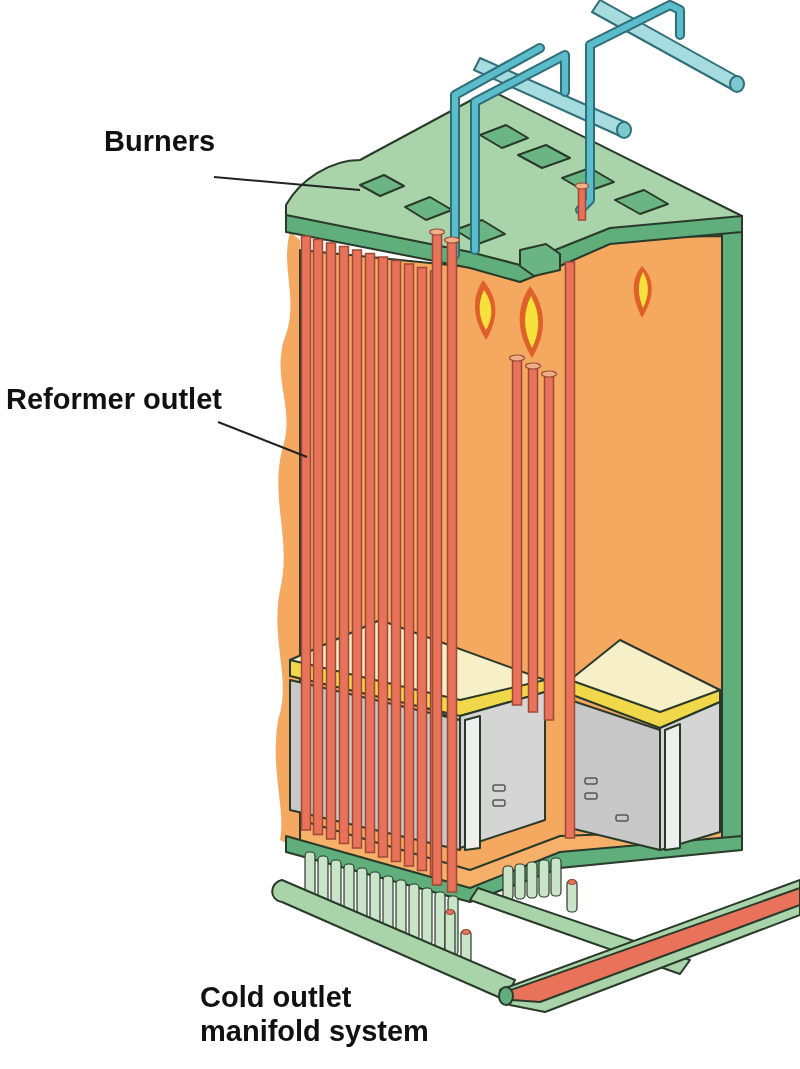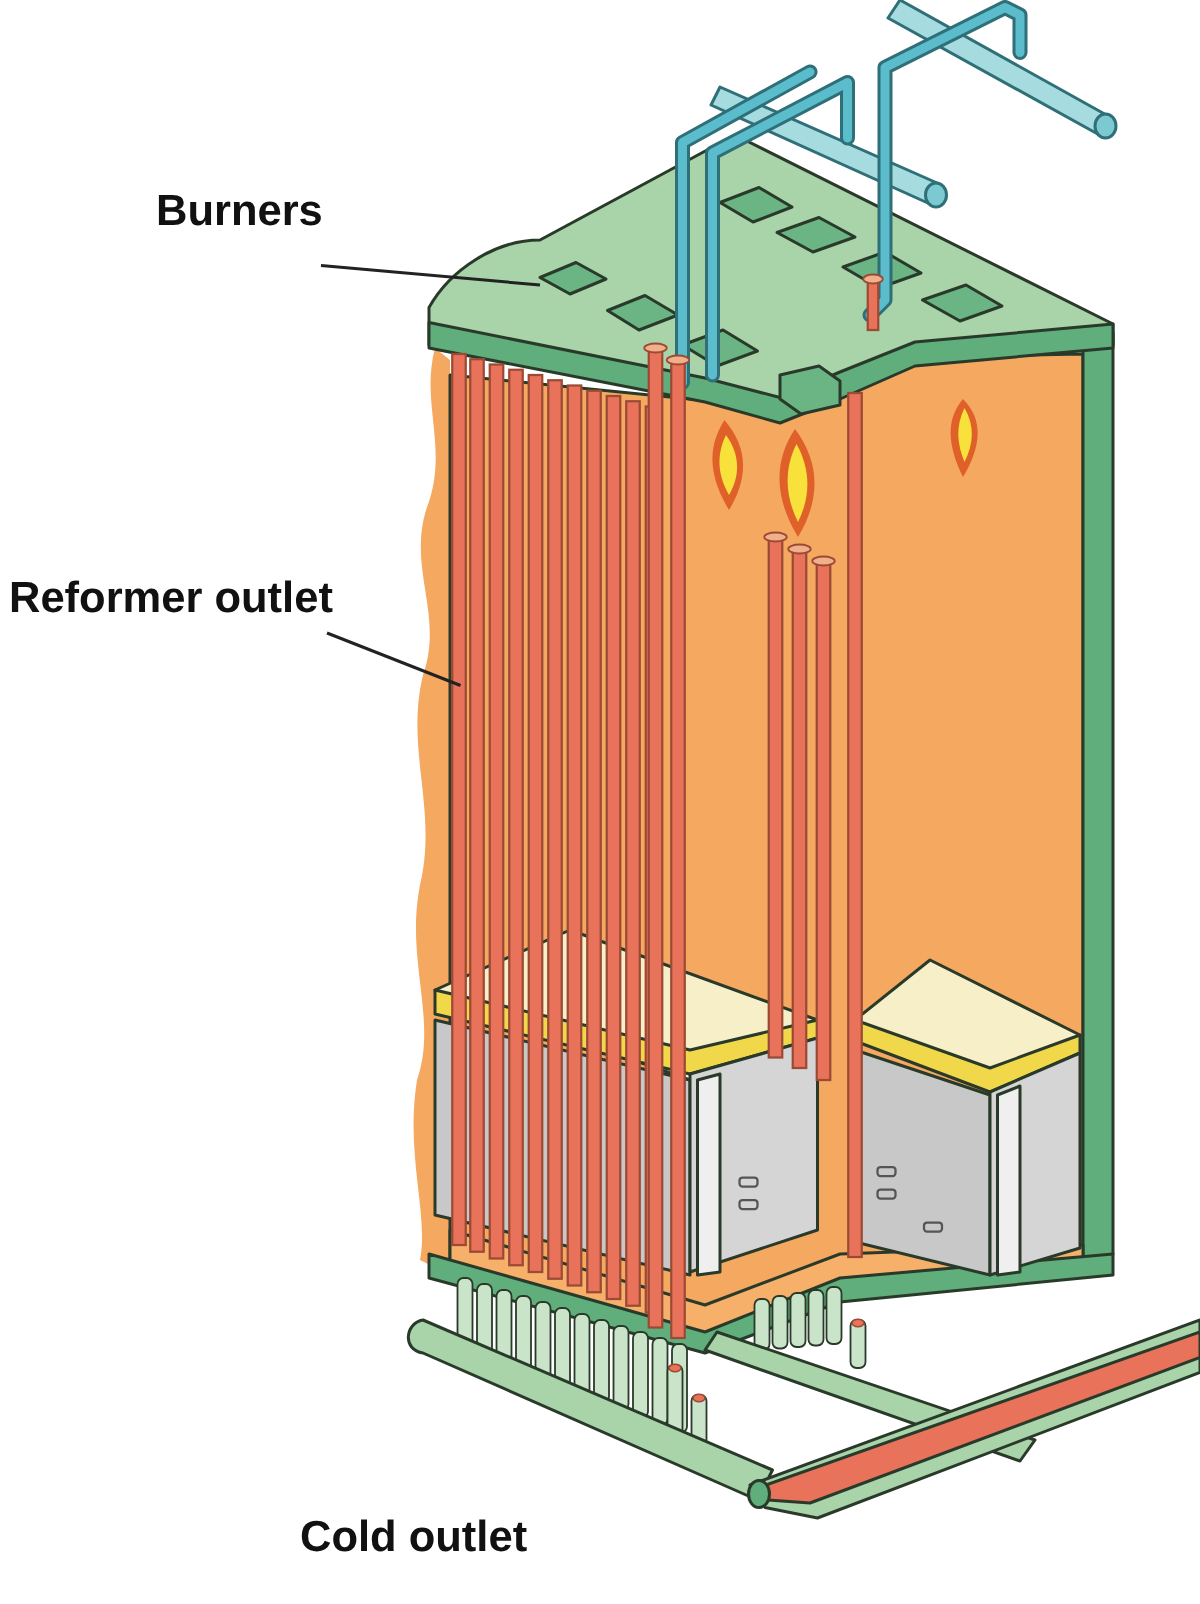--- a/index.html
+++ b/index.html
@@ -9,21 +9,21 @@
       position: absolute;
       font-family: "Liberation Sans", sans-serif;
       font-weight: bold;
       color: #111111;
       font-size: 29px;
       line-height: 34px;
       white-space: nowrap;
     }
     #label-burners { left: 104px; top: 124px; }
     #label-tubes { left: 6px; top: 382px; }
-    #label-manifold { left: 200px; top: 1008px; }
+    #label-manifold { left: 200px; top: 980px; }
   </style>
 </head>
 <body>
 
 <svg id="diagram" viewBox="0 0 800 1069" xmlns="http://www.w3.org/2000/svg">
 
   <g stroke="#2f6f78" stroke-width="2" stroke-linejoin="round">
 
     <path d="M600 0 L740 78 L733 90 L592 12 Z" fill="#a6dce0"></path>
     <ellipse cx="737" cy="84" rx="7" ry="8" fill="#7cc9d2"></ellipse>
@@ -207,13 +207,14 @@
   <g stroke="#222" stroke-width="2" fill="none">
     <line x1="214" y1="177" x2="360" y2="190"></line>
     <line x1="218" y1="422" x2="307" y2="457"></line>
   </g>
 </svg>
 
 <div class="label" id="label-burners">Burners</div>
 <div class="label" id="label-tubes">Reformer outlet</div>
 <div class="label" id="label-manifold">
   <div>Cold outlet</div>
+  <div>manifold system</div>
 </div>
 
 </body></html>

